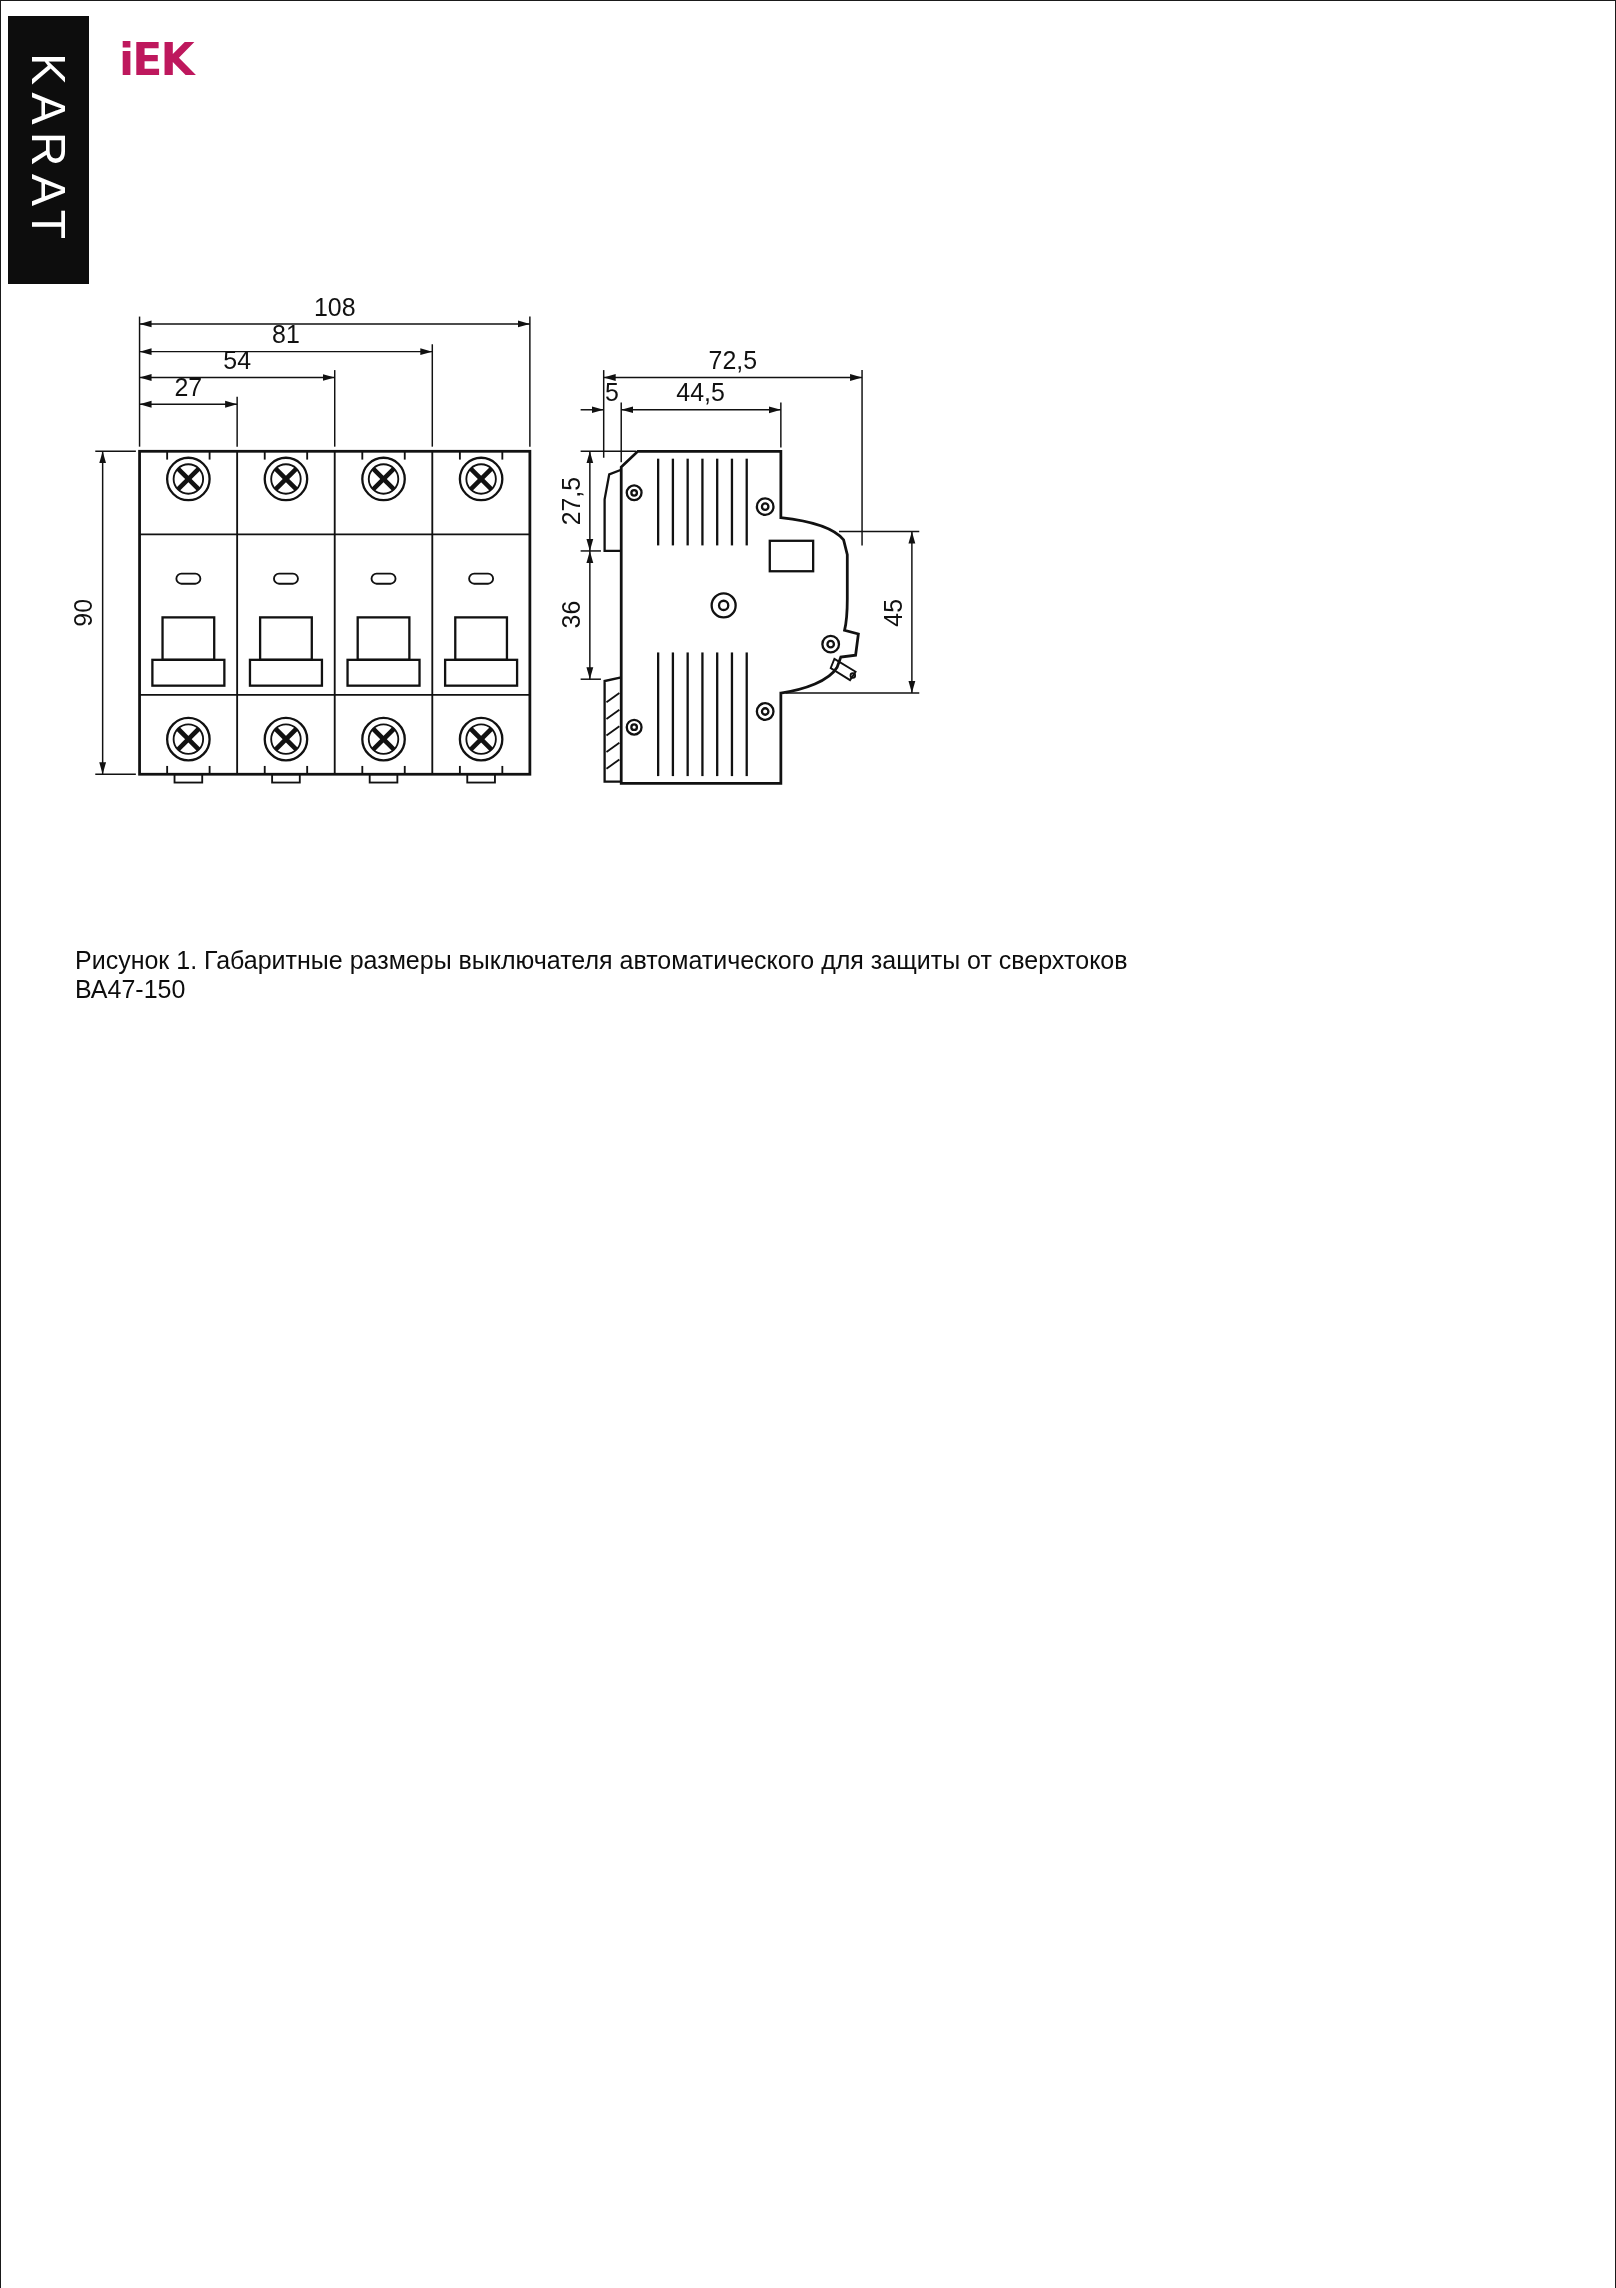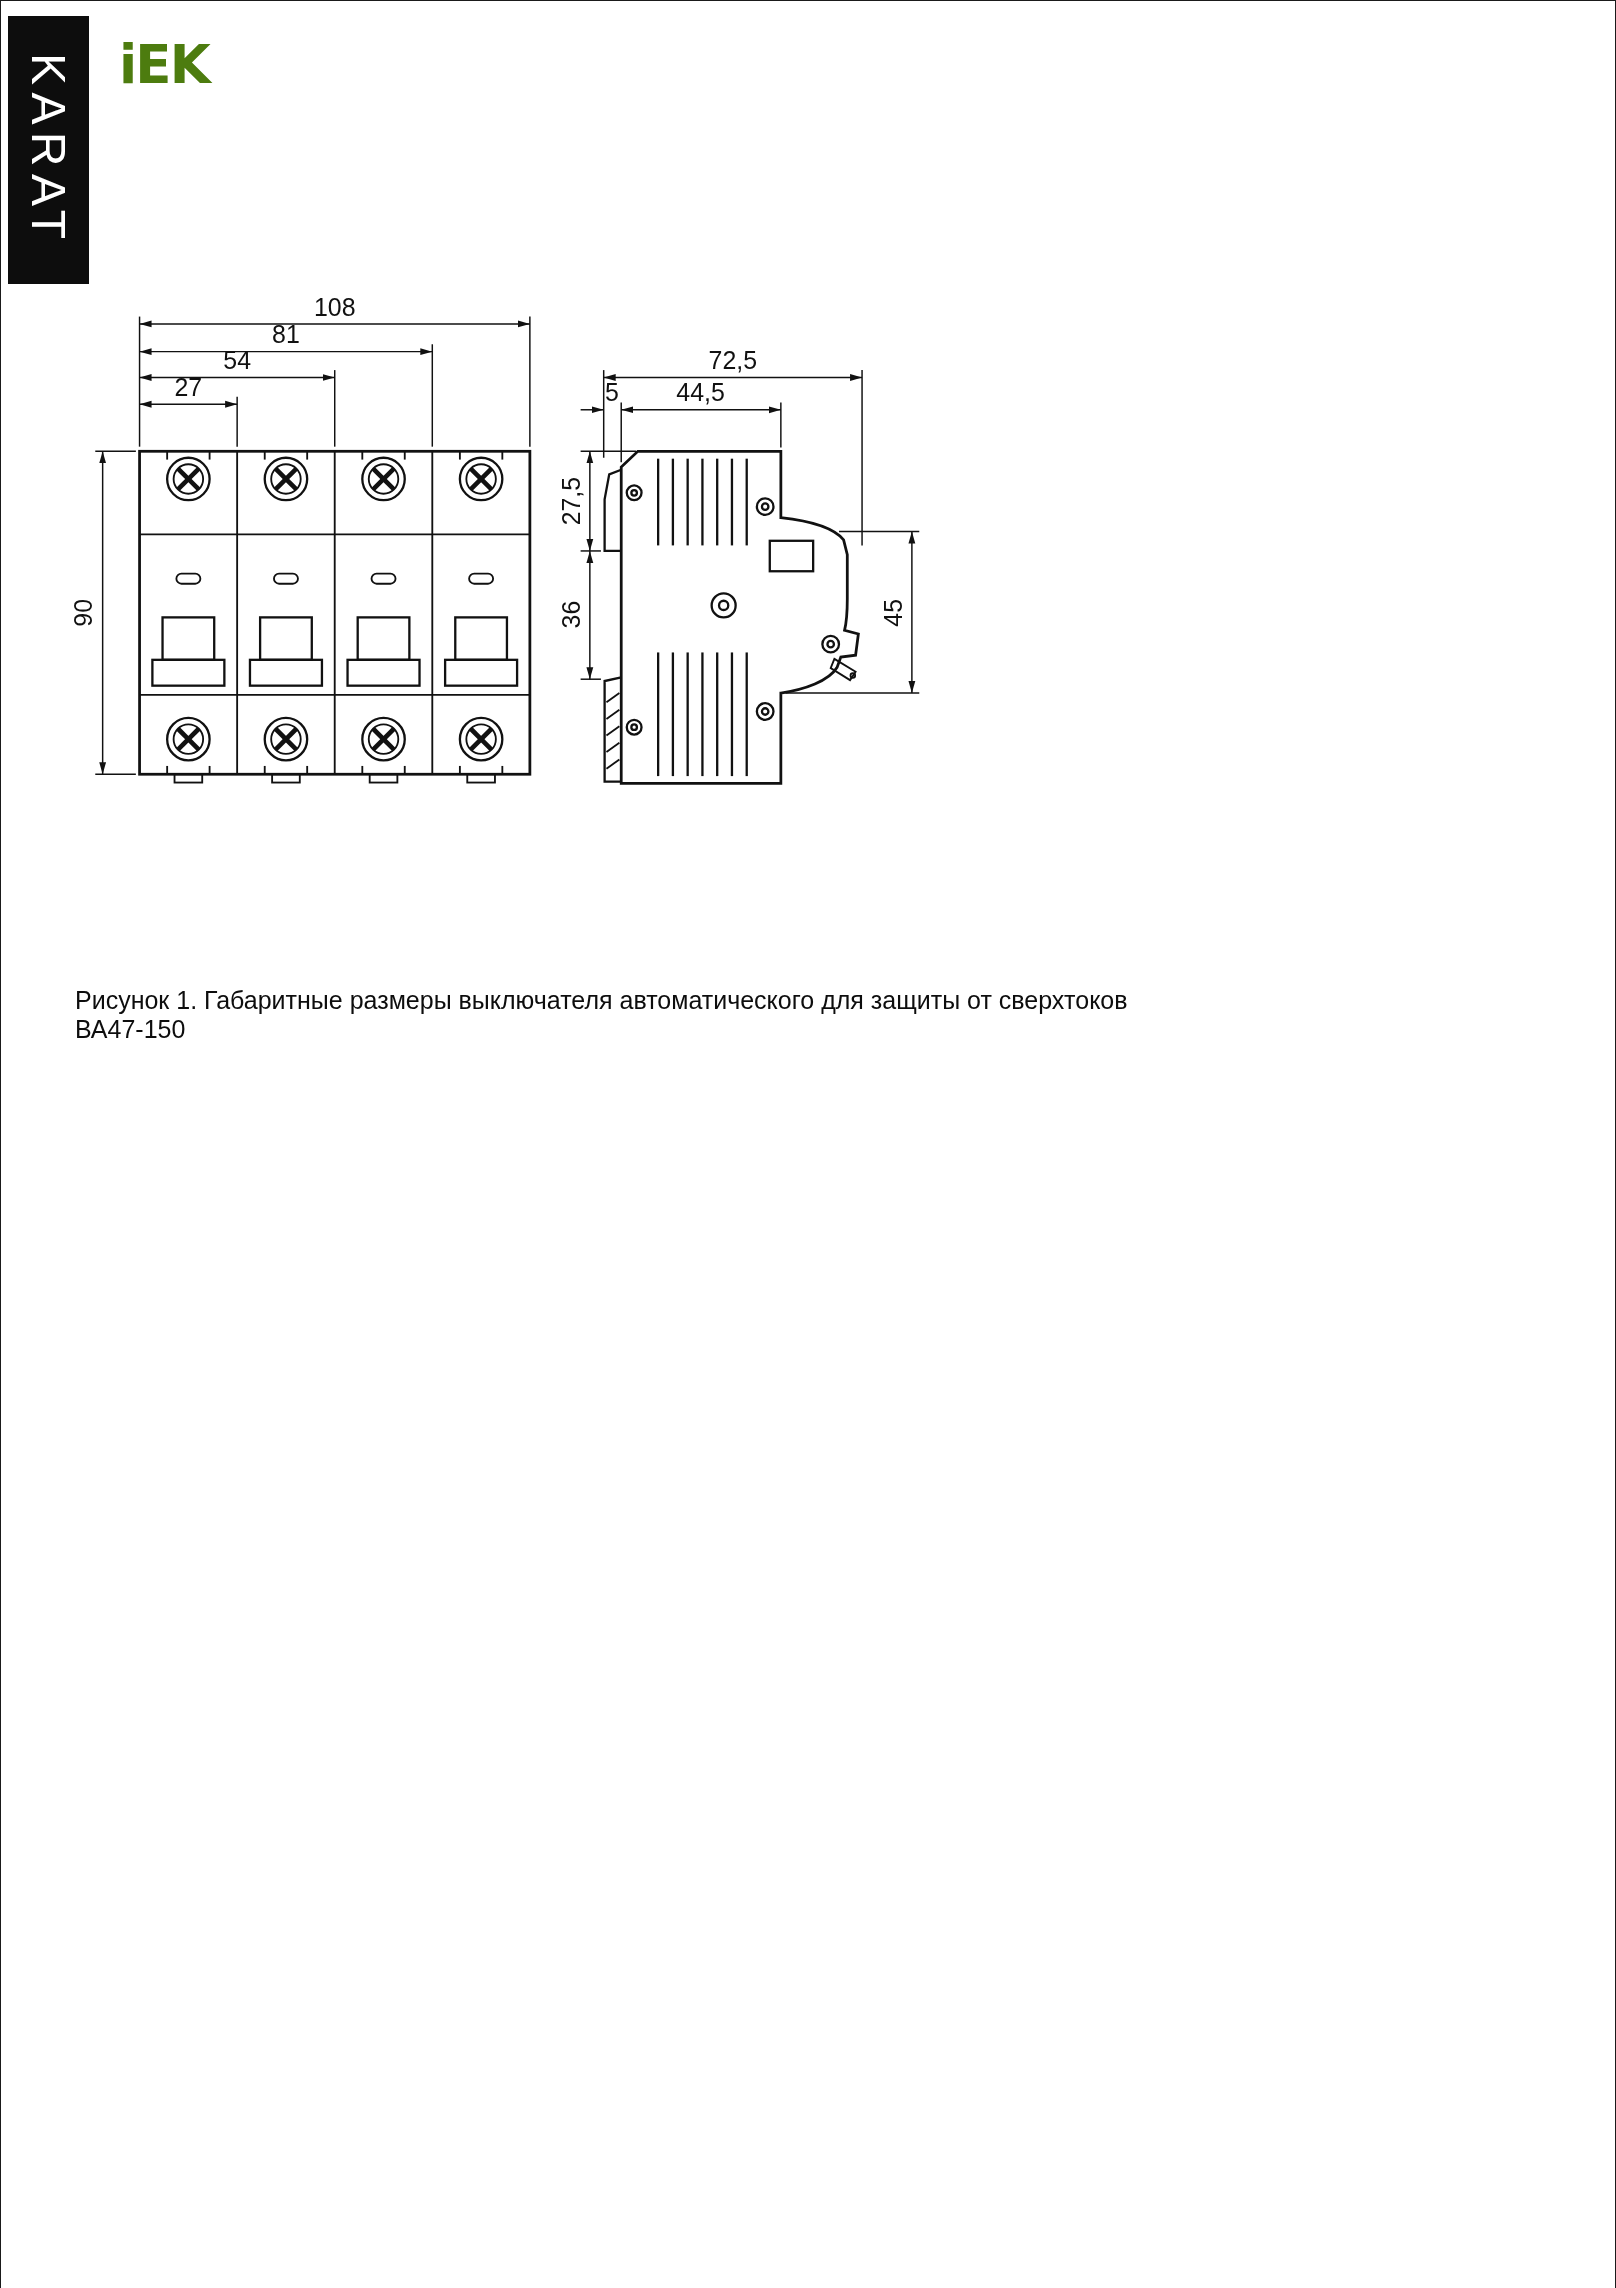--- a/index.html
+++ b/index.html
@@ -27,39 +27,38 @@
     writing-mode: vertical-rl;
     color: #ffffff;
     font-size: 48px;
     font-weight: 500;
     letter-spacing: 7.4px;
     font-family: "Liberation Sans", sans-serif;
   }
   .iek-logo {
     position: absolute;
     left: 118px; top: 33px;
-    font-size: 53px;
+    font-size: 44px;
     font-weight: bold;
     letter-spacing: -1.8px;
-    color: #4d7c0f;
+    color: #be185d;
     font-family: "DejaVu Sans", sans-serif;
   }
   .drawing-svg {
     position: absolute;
     left: 0; top: 0;
     width: 1616px; height: 1015px;
   }
   .figure-caption {
     position: absolute;
     left: 74px; top: 945px;
     width: 1108px;
     font-size: 25px;
     color: #0d0d0d;
     font-family: "Liberation Sans", sans-serif;
-    margin-top: 40px;
   }
   svg text.dimtext {
     font-family: "Liberation Sans", sans-serif;
     font-size: 27px;
     fill: #111;
     stroke: none;
   }
 </style>
 </head>
 <body>

